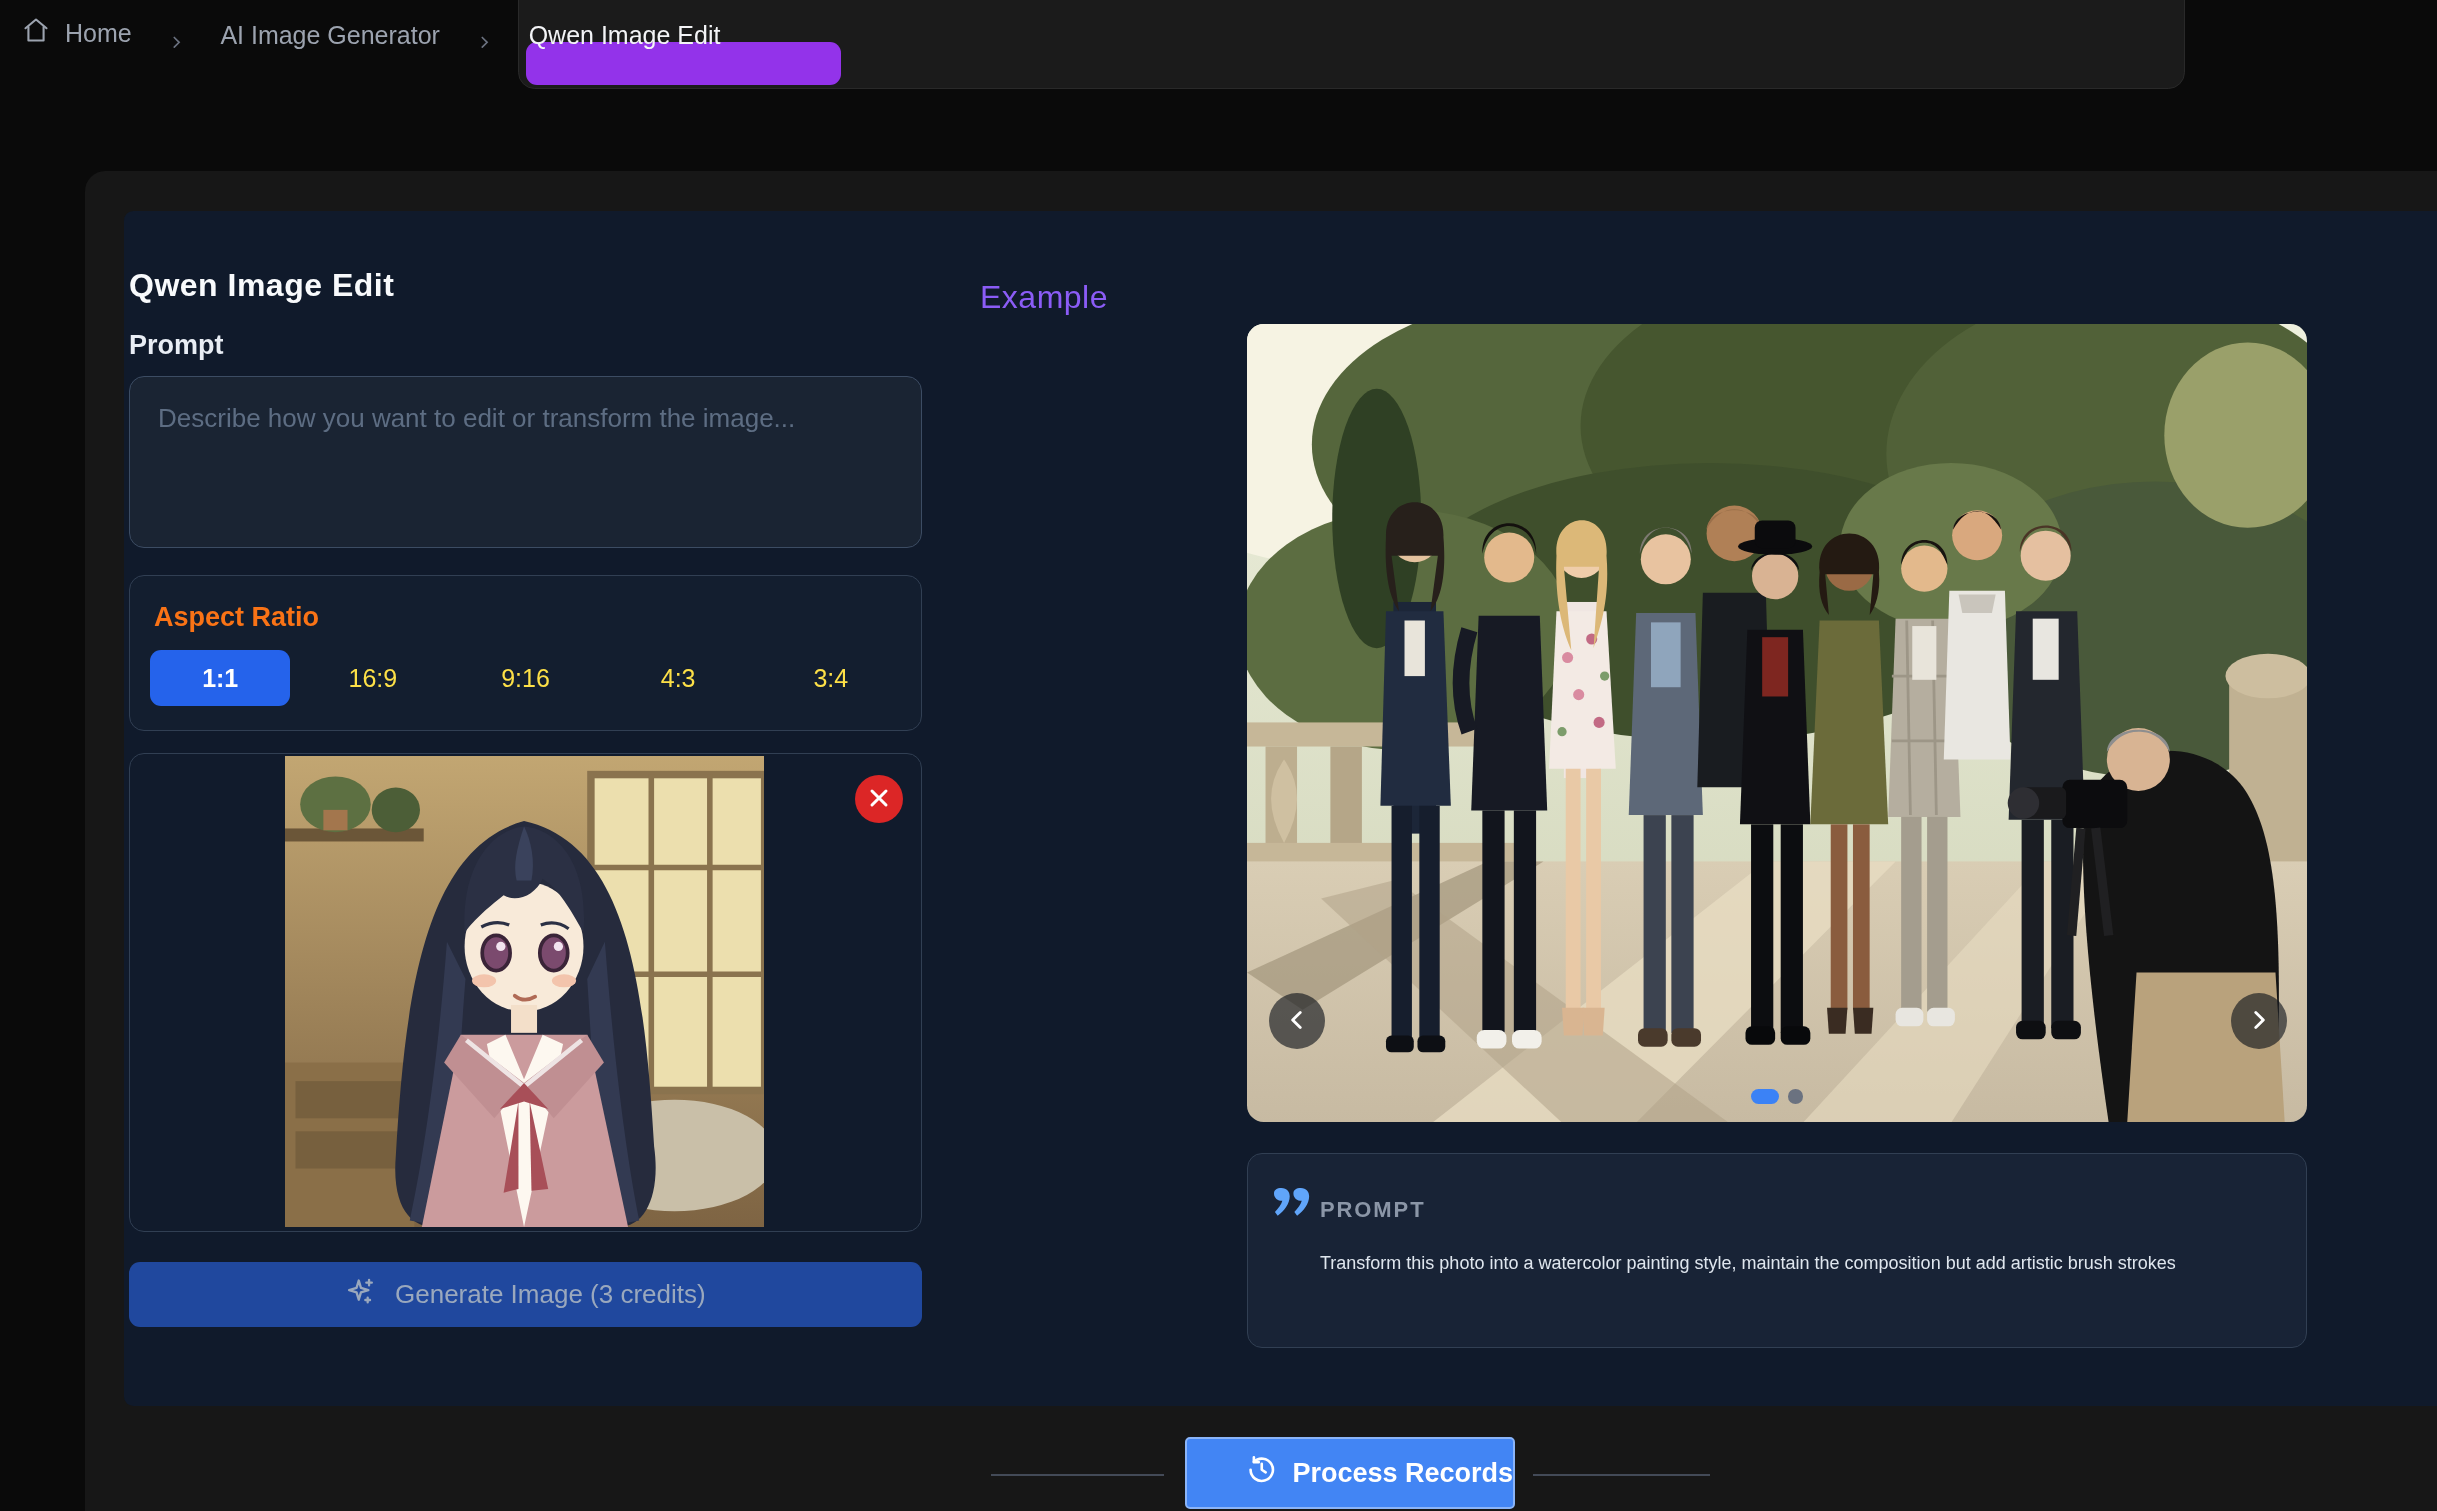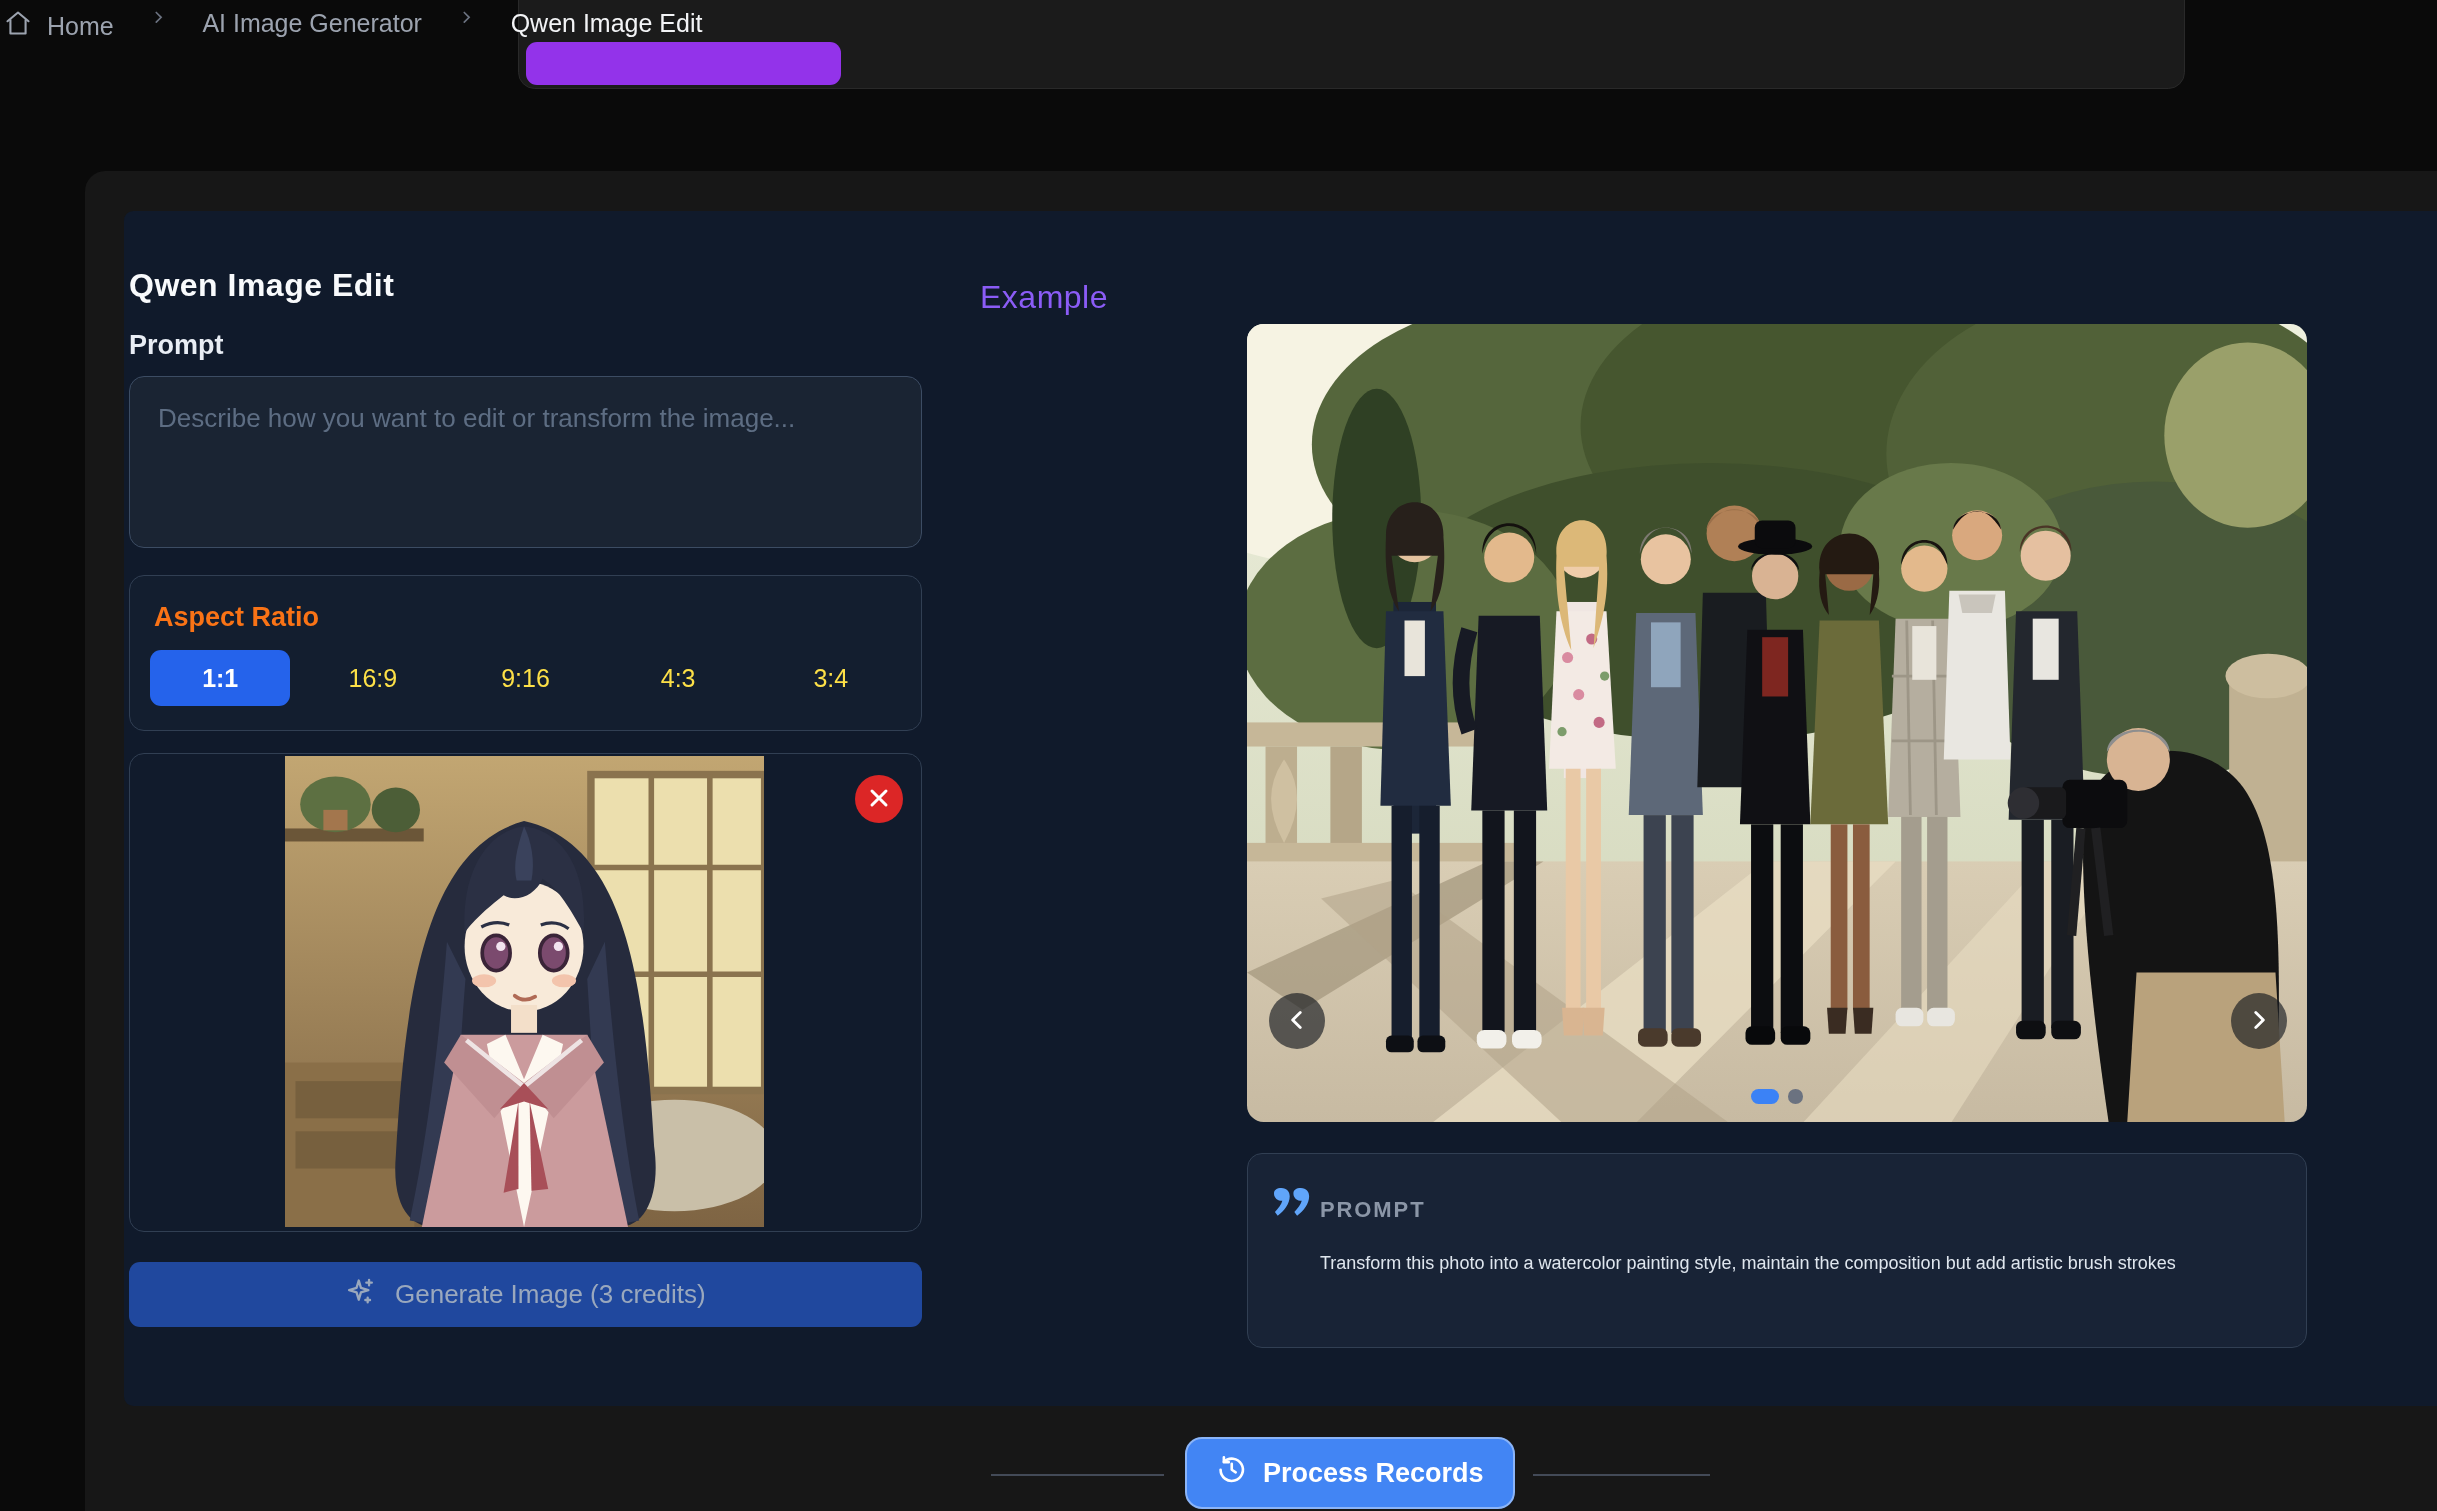--- a/index.html
+++ b/index.html
@@ -6,22 +6,22 @@
   html,body { width:2438px; height:1512px; }
   body {
     background:#0a0a0a;
     font-family:"Liberation Sans", sans-serif;
     color:#e5e7eb;
     position:relative;
     overflow:hidden;
   }
   
   .breadcrumb {
-    position:absolute; left:4px; top:9.3px; height:41px;
-    display:flex; align-items:flex-start; gap:36px;
+    position:absolute; left:22px; top:9.3px; height:41px;
+    display:flex; align-items:flex-end; gap:36px;
     font-size:25px; color:#9ca3af; z-index:5;
   }
   .crumb { display:flex; align-items:center; gap:15px; cursor:pointer; }
   .crumb-sep svg { display:block; }
   .crumb-last { color:#f3f4f6; }
   
   .tabbar {
     position:absolute; left:518px; top:-13px; width:1667px; height:102px;
     background:#1b1b1b; border:0.9px solid #292929;
     border-radius:0 0 16.7px 16.7px;
@@ -125,22 +125,22 @@
   .prompt-text {
     position:absolute; left:72px; top:89px; width:954px;
     font-size:18px; line-height:40px; color:#dfe6ee;
   }
   
   .divider { position:absolute; top:1474px; height:1.9px; background:#434a57; }
   .divider-left { left:991px; width:173px; }
   .divider-right { left:1533px; width:177px; }
   .process-btn {
     position:absolute; left:1185px; top:1437px; width:330px; height:72px;
-    background:#4285f4; border:2.8px solid #8ab4f8; border-radius:17px;
-    display:flex; align-items:center; justify-content:center; gap:15px;
+    background:#4285f4; border:2.8px solid #8ab4f8; border-radius:5px;
+    display:flex; align-items:center; justify-content:flex-end; gap:15px;
     font-size:27px; font-weight:bold; color:#ffffff; cursor:pointer;
     font-family:"Liberation Sans", sans-serif;
   }
 </style>
 </head>
 <body>
 
 <div class="tabbar">
   <div class="tab-active"></div>
 </div>

